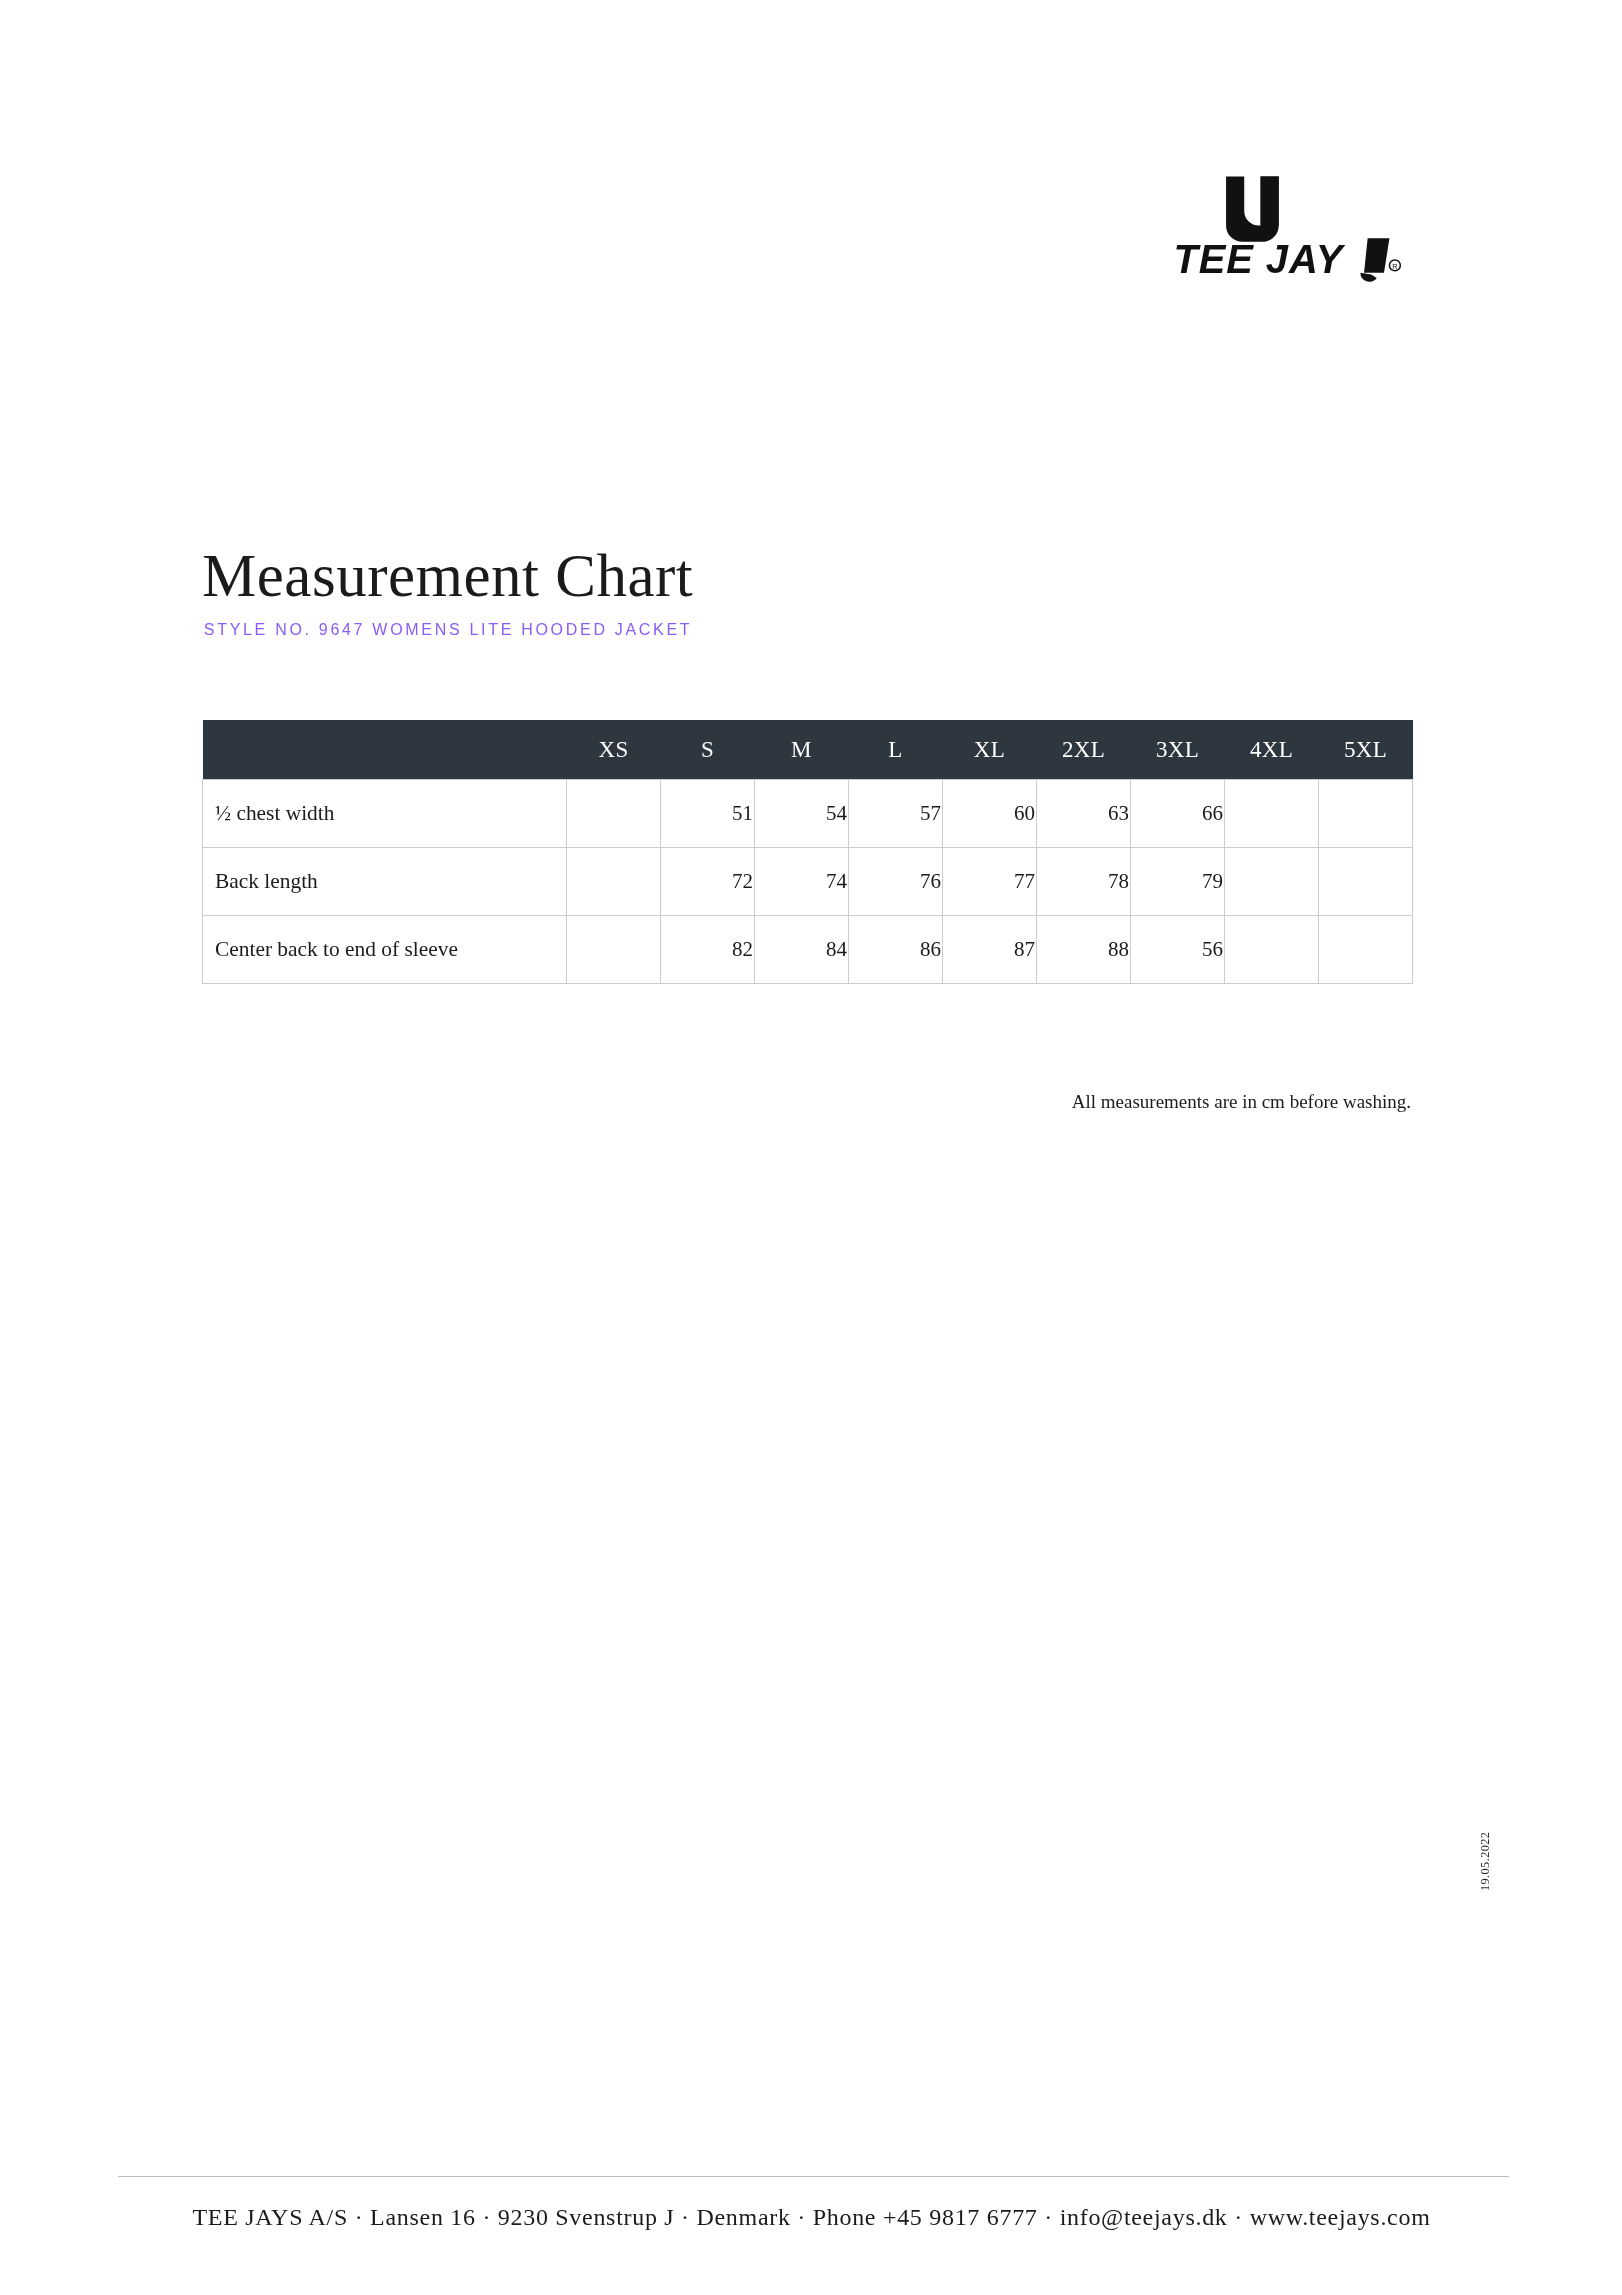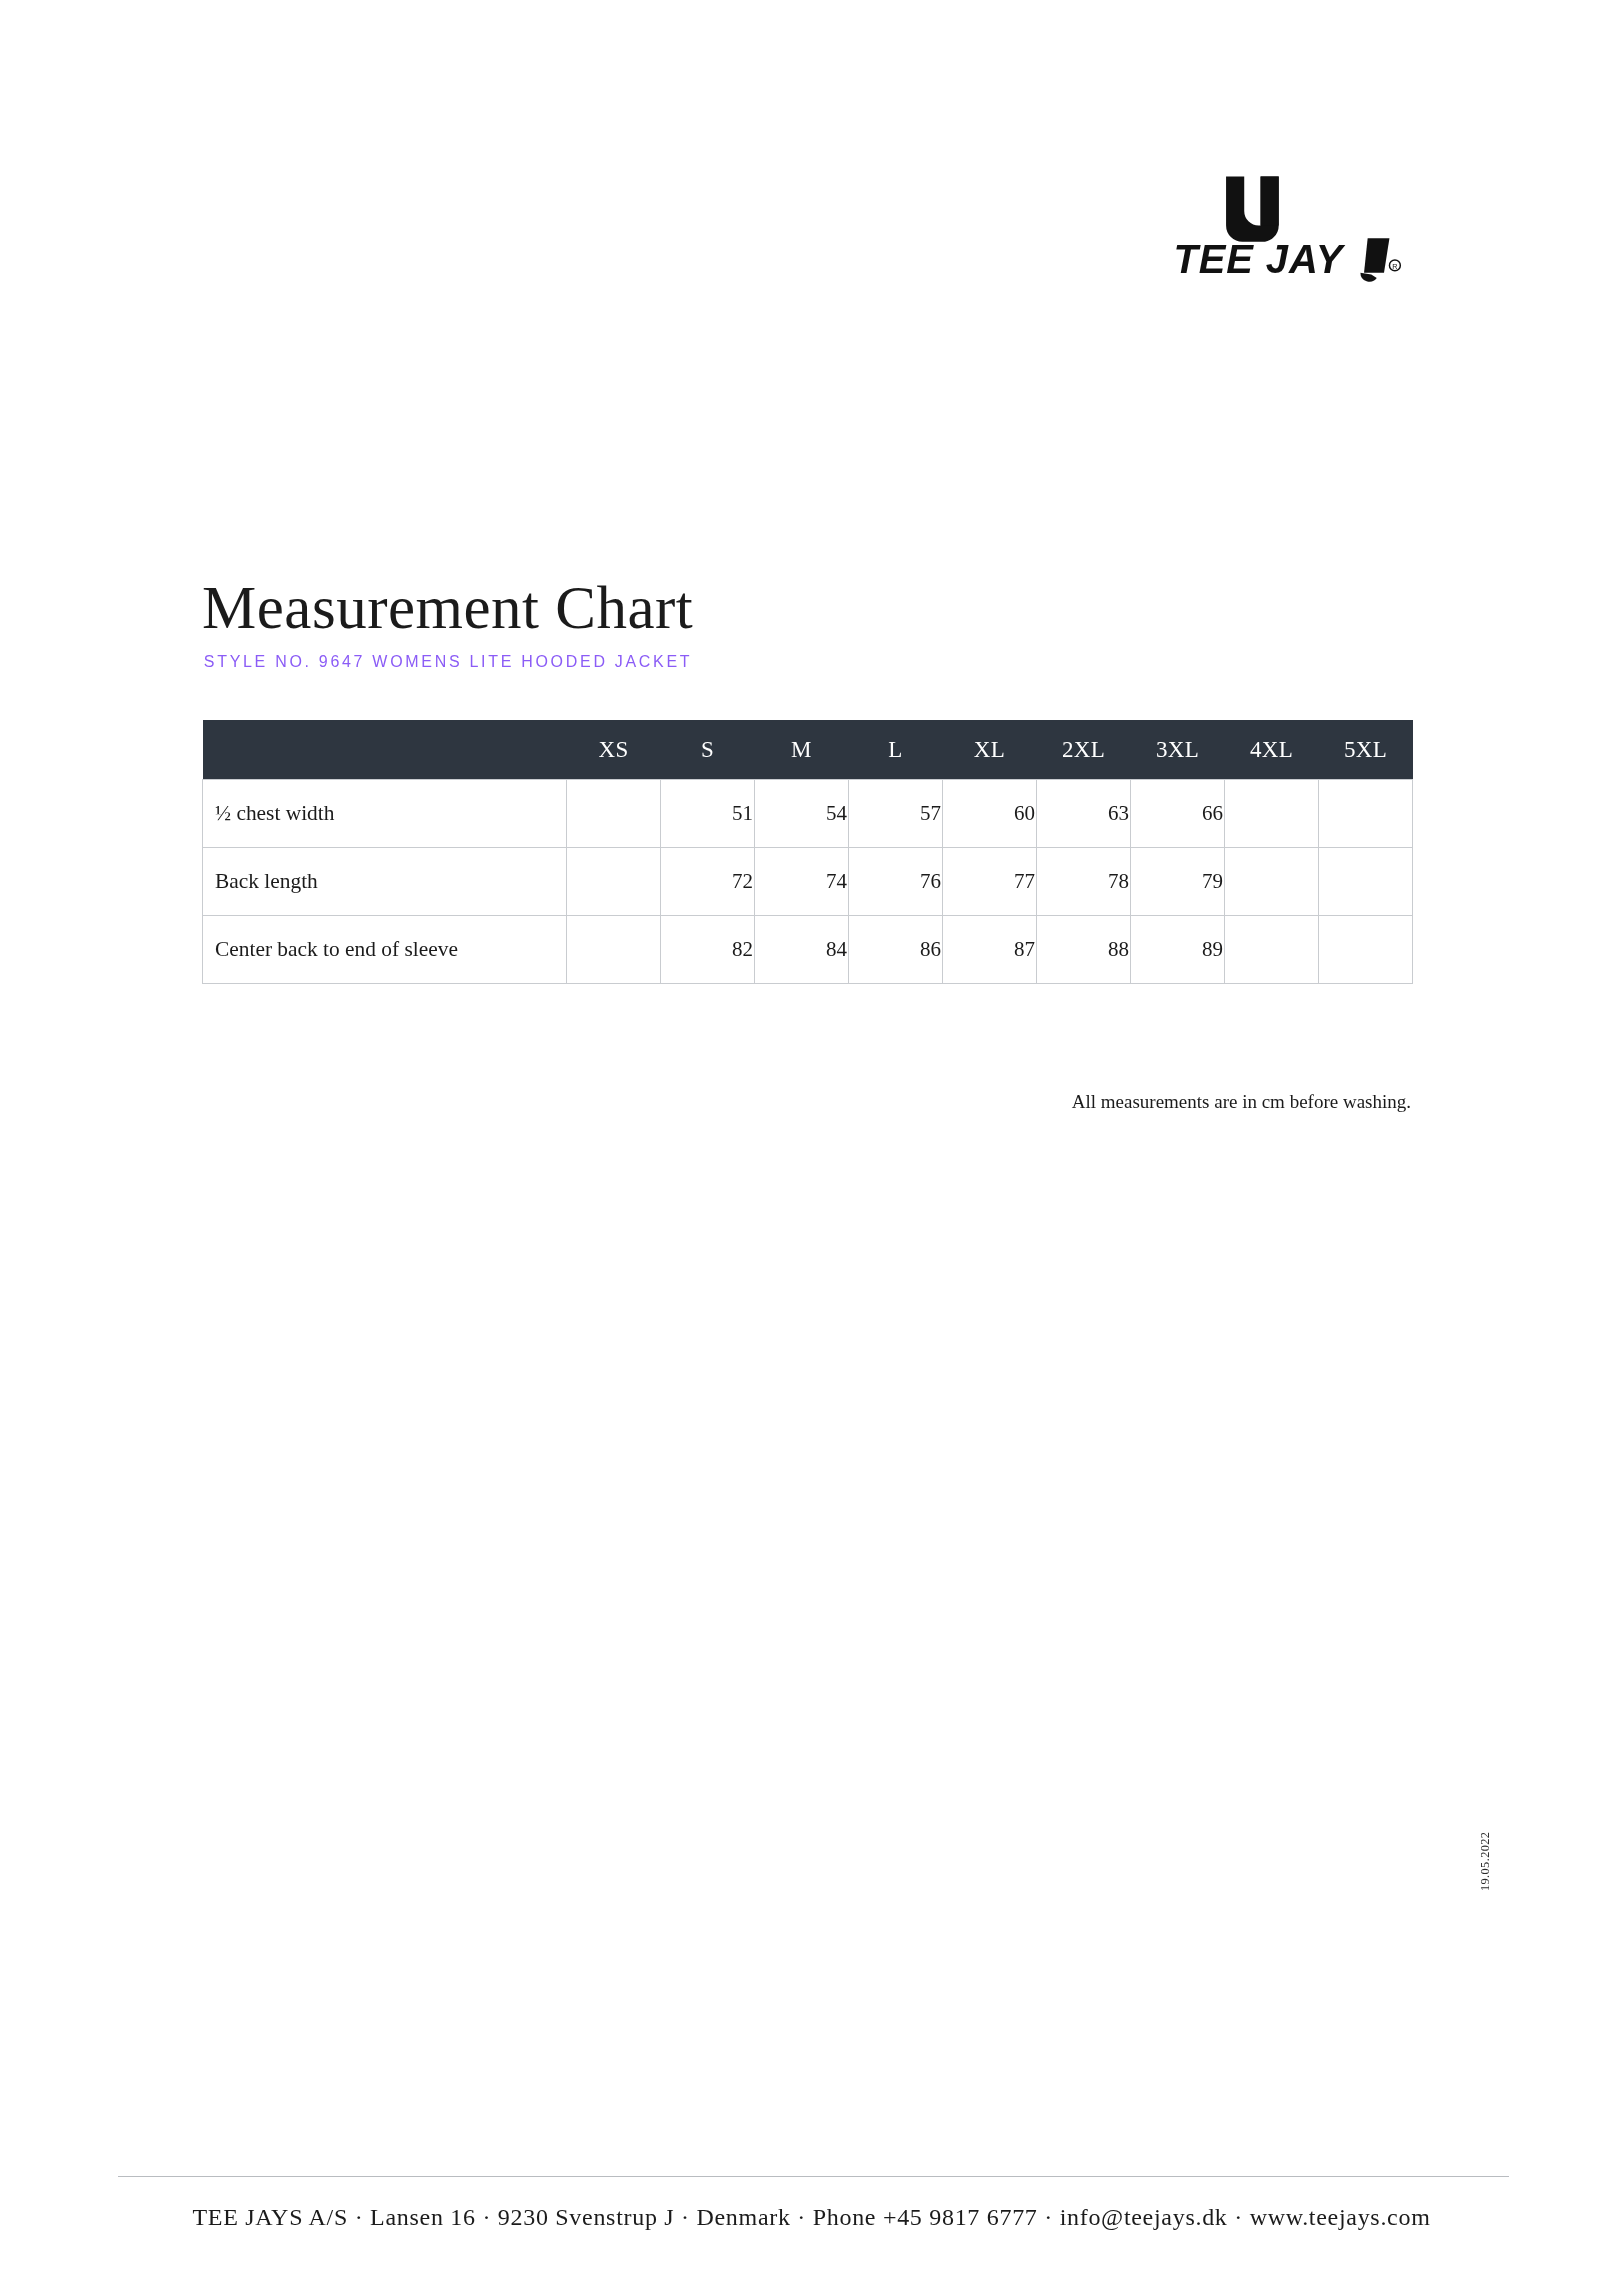--- a/index.html
+++ b/index.html
@@ -28,21 +28,21 @@
     top: 171px;
     left: 1173px;
     width: 255px;
     height: 118px;
   }
   .logo svg { display: block; }
 
   
   .title-block {
     position: absolute;
-    top: 576px;
+    top: 544px;
     left: 202px;
     width: 1218px;
   }
   .doc-title {
     font-family: "Liberation Serif", serif;
     font-size: 61px;
     font-weight: 400;
     letter-spacing: 0.5px;
     color: #1b1b1b;
     margin: 0;
@@ -228,21 +228,21 @@
           <td></td>
         </tr>
         <tr>
           <td class="label">Center back to end of sleeve</td>
           <td></td>
           <td>82</td>
           <td>84</td>
           <td>86</td>
           <td>87</td>
           <td>88</td>
-          <td>89</td>
+          <td>56</td>
           <td></td>
           <td></td>
         </tr>
       </tbody>
     </table>
   </div>
 
   <div class="note">All measurements are in cm before washing.</div>
 
   <div class="vdate">19.05.2022</div>

